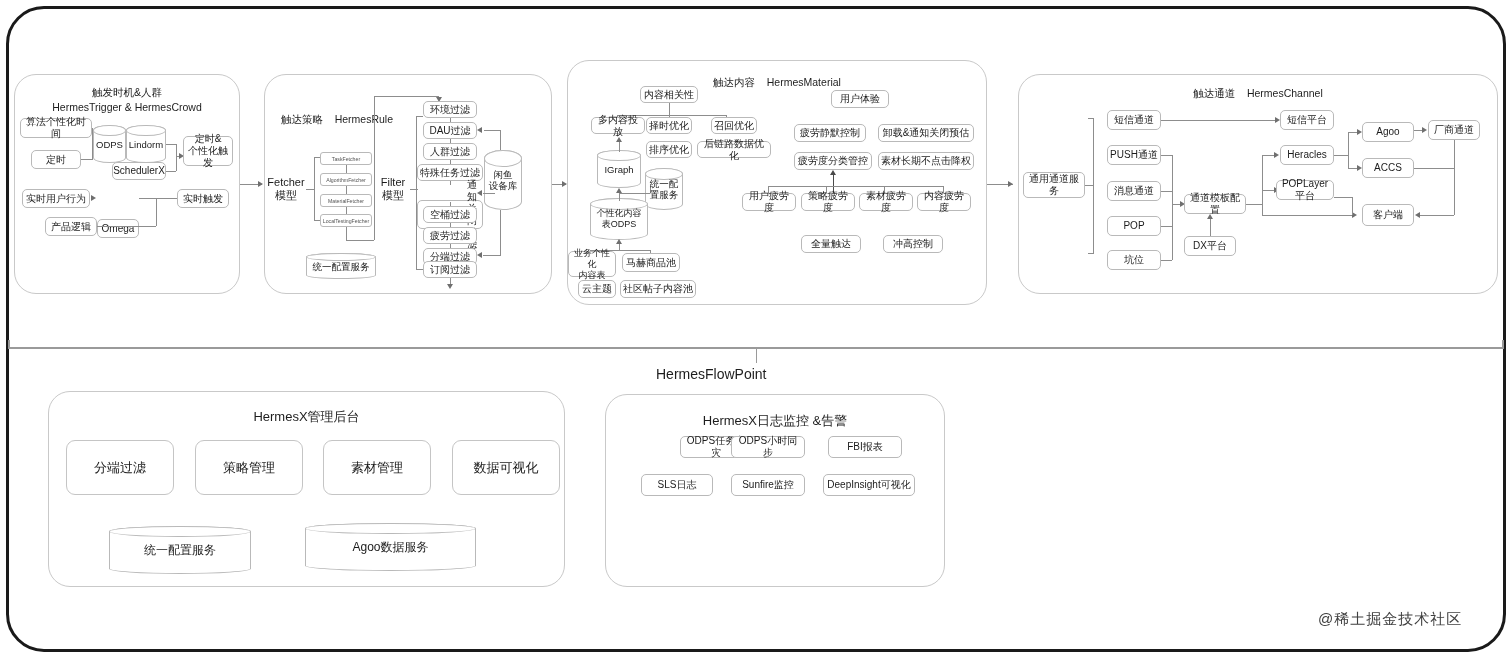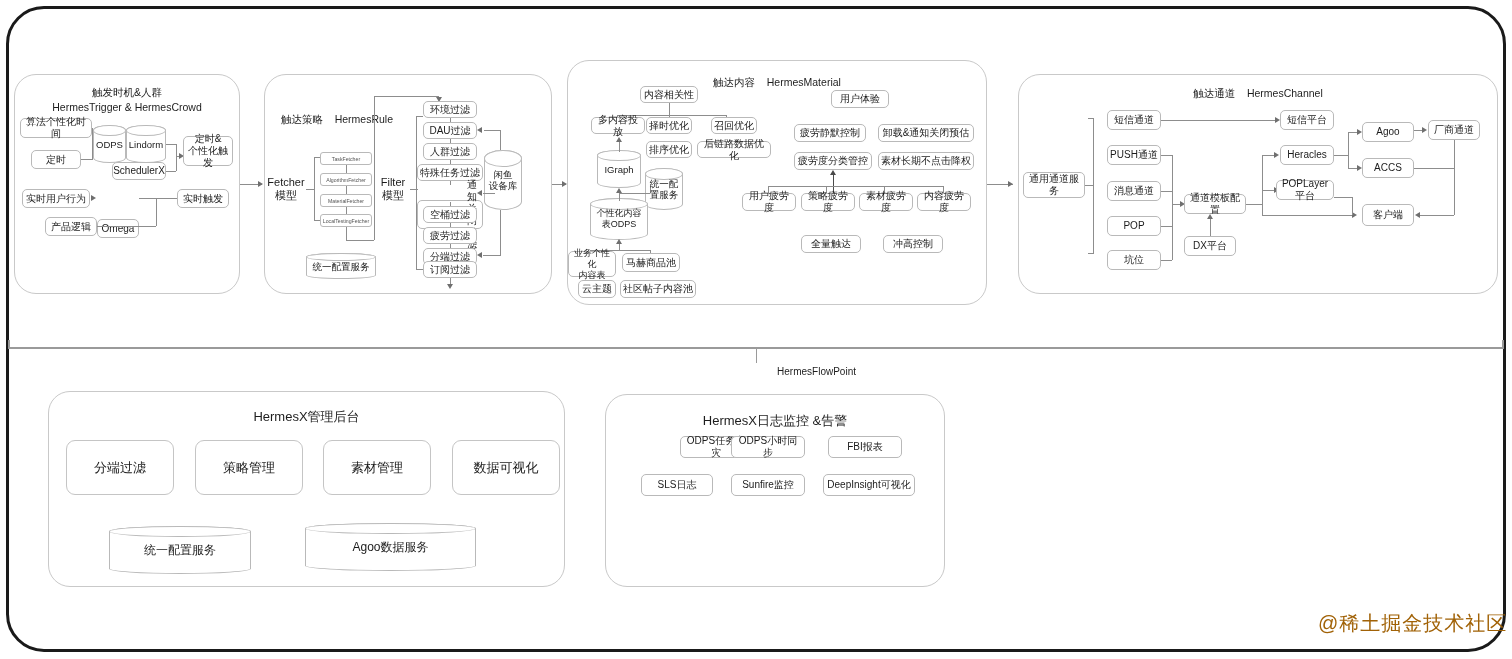--- a/index.html
+++ b/index.html
@@ -67,24 +67,24 @@
   .brk-r{border:1px solid #8d8d8d;border-left:none;background:transparent;}
 
   .side-label{
     font-size:11px;color:#1b1b1b;text-align:center;line-height:13px;
   }
 
   
   .fp-bar{height:2px;background:#9a9a9a;}
   .fp-tickL,.fp-tickR{width:2px;height:9px;background:#9a9a9a;}
   .fp-stem{width:1px;height:14px;background:#9a9a9a;}
-  .fp-label{font-size:10px;color:#1d1d1d;text-align:right;width:200px;}
+  .fp-label{font-size:14px;color:#1d1d1d;text-align:left;width:200px;}
 
   .watermark{
-    font-size:20px;color:#a16207;letter-spacing:1px;white-space:nowrap;
+    font-size:15px;color:#404040;letter-spacing:1px;white-space:nowrap;
   }
 </style>
 </head>
 <body>
 
 <div id="canvas">
 
   <div class="abs diagram-title">HermesX业务架构</div>
 
   <div class="abs shell"></div>

